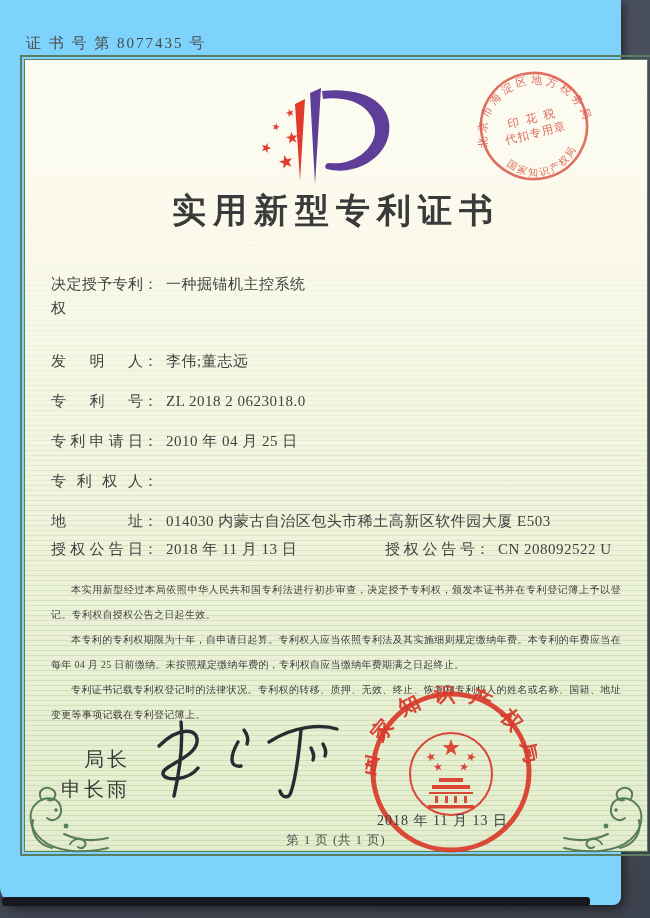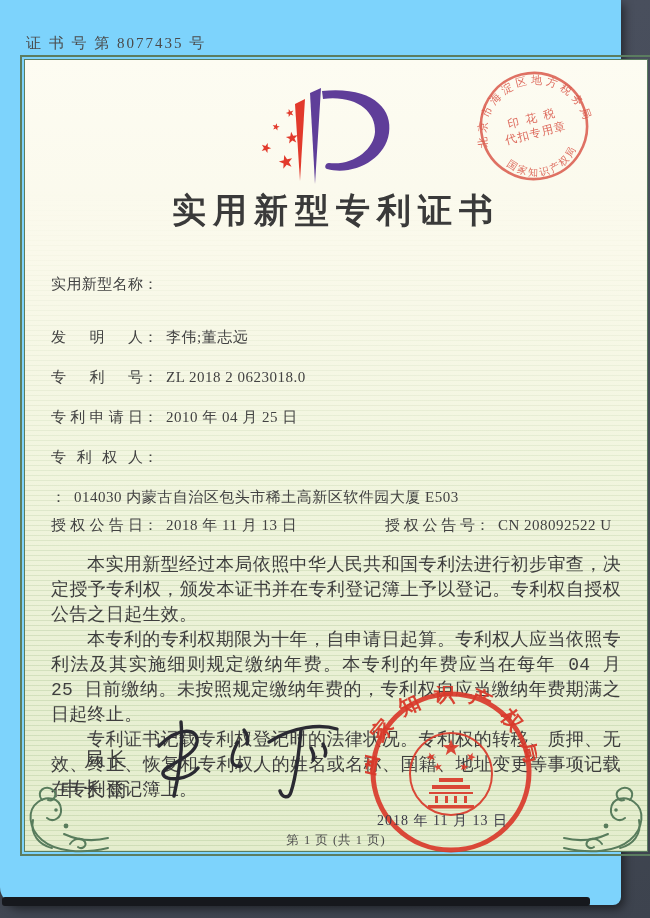--- a/index.html
+++ b/index.html
@@ -58,21 +58,21 @@
   .f-label {
     display:inline-block; width:92px; text-align:justify; text-align-last:justify;
     flex:0 0 92px;
   }
   .f-colon { flex:0 0 auto; }
   .f-value { margin-left:8px; letter-spacing:.5px; }
   .dual { position:relative;font-family:Liberation Serif, serif; }
   .dual .second { position:absolute; left:334px; top:0; display:flex; }
   .dual .second .f-label { width:90px; flex-basis:90px; }
 
-  .paragraphs { margin-top:4px; font-size:18px; line-height:25px; text-align:justify; color:#3e3e3e;font-family:Liberation Mono, monospace; }
+  .paragraphs { margin-top:4px; font-size:10px; line-height:25px; text-align:justify; color:#3e3e3e; }
   .paragraphs p { text-indent:2em; letter-spacing:.3px; }
 
   .signer { position:absolute; left:36px; top:684px; font-size:20px; color:#3c3c3c; line-height:30px; letter-spacing:3px;text-align:right; }
   .signature { position:absolute; left:118px; top:656px; }
 
   .seal-wrap { position:absolute; left:340px; top:626px; }
   .seal-date {
     position:absolute; left:352px; top:752px;
     font-size:14px; color:#3b3947; letter-spacing:1px; white-space:nowrap;
   }
@@ -115,22 +115,23 @@
         <use href="#star5" transform="translate(23,62) scale(0.52) rotate(20)" fill="#e23a2c"></use>
         <use href="#star5" transform="translate(43,76) scale(0.72) rotate(-14)" fill="#e23a2c"></use>
       </svg>
 
       <div class="content">
 
         <div class="title">实用新型专利证书</div>
 
         <div class="fields">
           <div class="field-row gap-big">
-            <span class="f-label">实用新型名称</span>
-              <span class="f-colon">：</span>
+            <span class="f-label">决定授予专利权</span>
+              <span class="f-colon">：</span>
+            <span class="f-value">一种掘锚机主控系统</span>
           </div>
           <div class="field-row">
             <span class="f-label">发明人</span>
               <span class="f-colon">：</span>
             <span class="f-value">李伟;董志远</span>
           </div>
           <div class="field-row">
             <span class="f-label">专利号</span>
               <span class="f-colon">：</span>
             <span class="f-value">ZL 2018 2 0623018.0</span>
@@ -138,20 +139,21 @@
           <div class="field-row">
             <span class="f-label">专利申请日</span>
               <span class="f-colon">：</span>
             <span class="f-value">2010 年 04 月 25 日</span>
           </div>
           <div class="field-row">
             <span class="f-label">专利权人</span>
               <span class="f-colon">：</span>
           </div>
           <div class="field-row gap-small">
+            <span class="f-label">地址</span>
               <span class="f-colon">：</span>
             <span class="f-value">014030  内蒙古自治区包头市稀土高新区软件园大厦 E503</span>
           </div>
           <div class="field-row dual">
             <span class="f-label">授权公告日</span>
               <span class="f-colon">：</span>
             <span class="f-value">2018 年 11 月 13 日</span>
             <span class="second">
               <span class="f-label">授权公告号</span>
                 <span class="f-colon">：</span>

